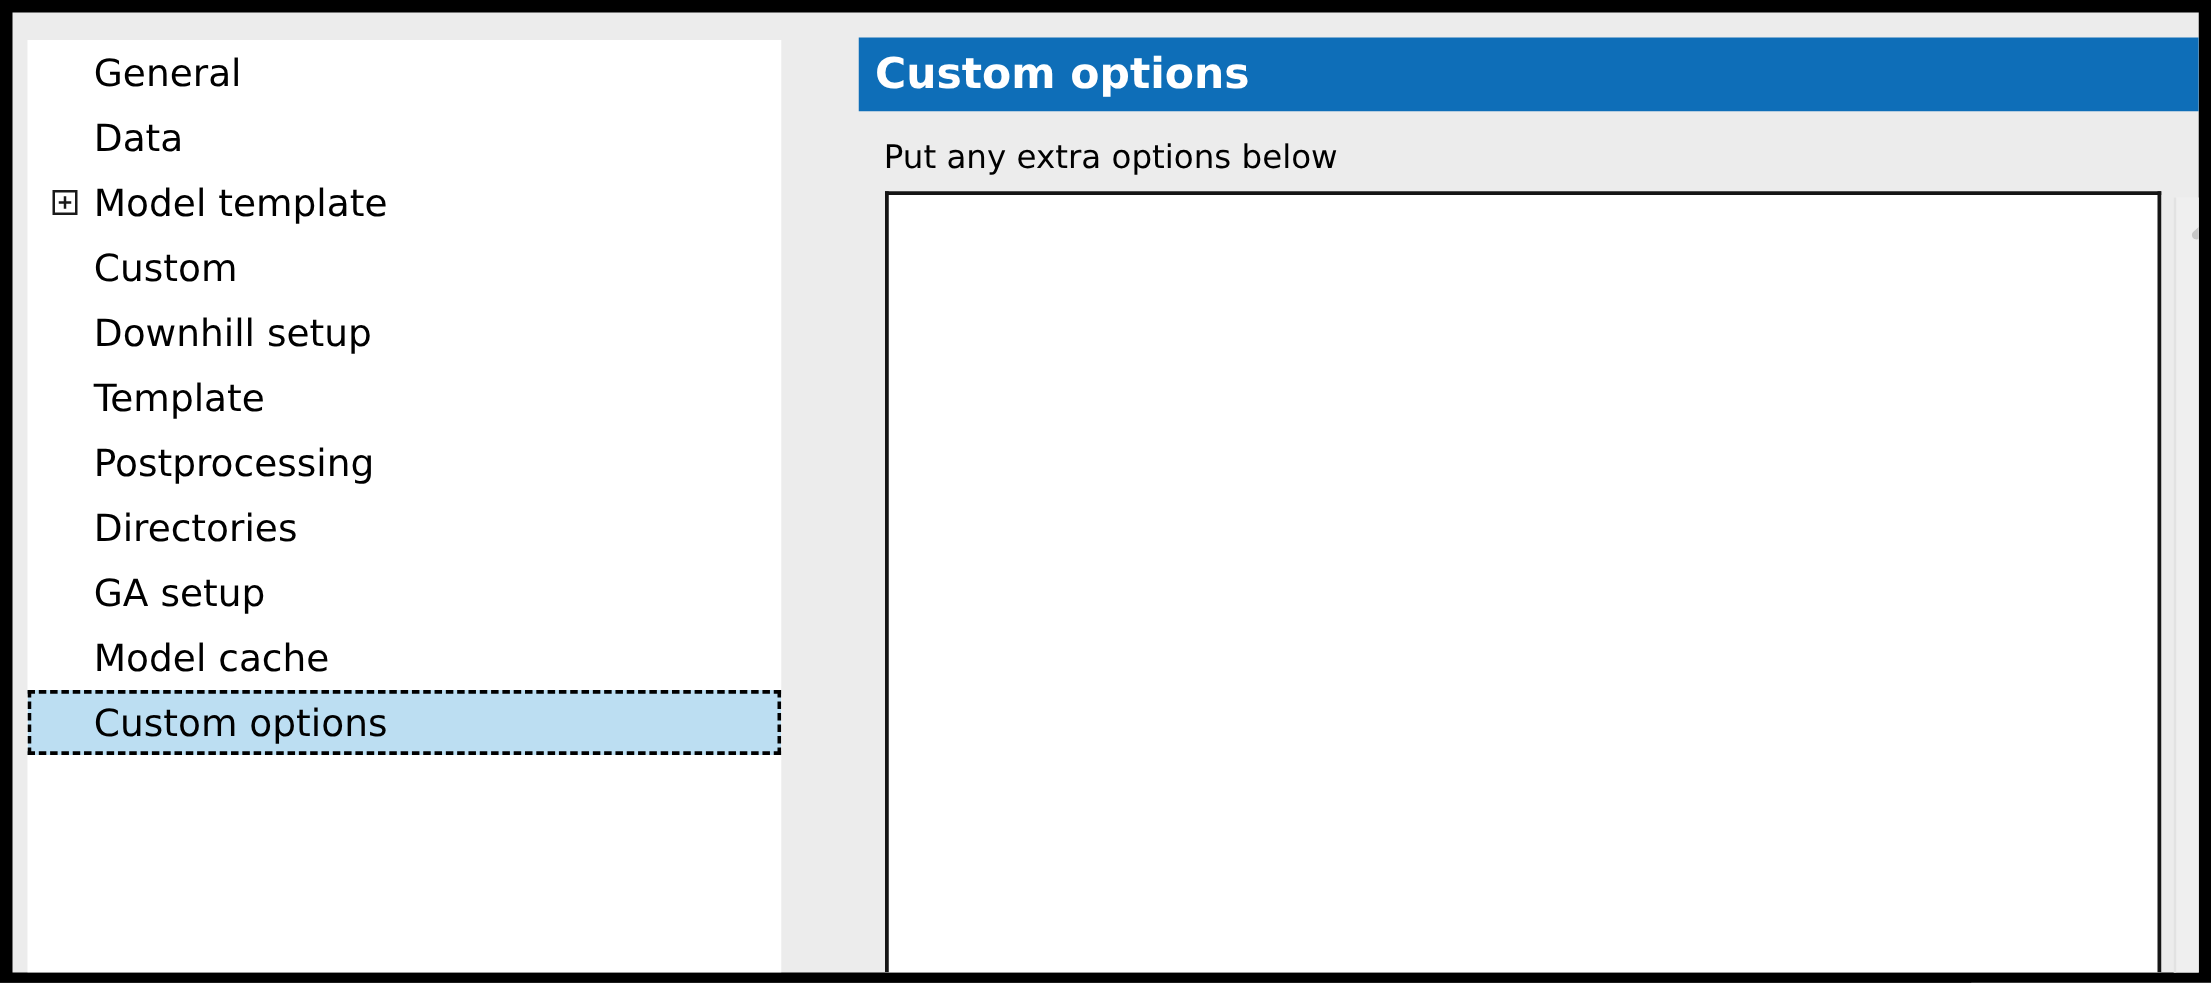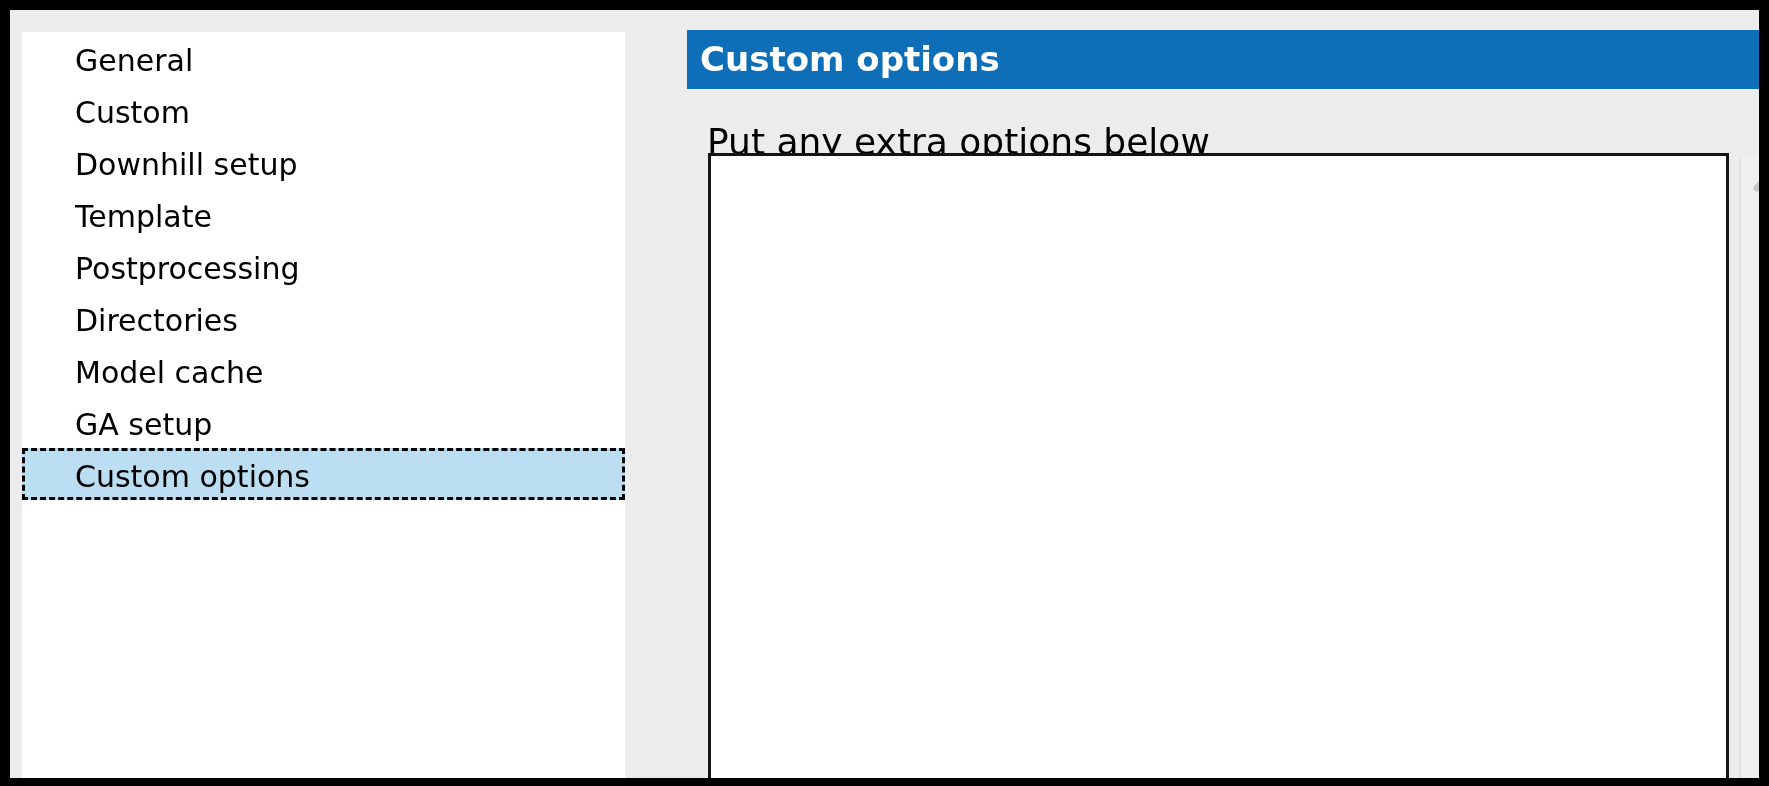--- a/index.html
+++ b/index.html
@@ -140,22 +140,22 @@
     line-height: 59px;
     padding-left: 13px;
     box-sizing: border-box;
     white-space: nowrap;
     overflow: hidden;
   }
 
   #field-label {
     position: absolute;
     left: 57px;
-    top: 111px;
-    font-size: 36px;
+    top: 101px;
+    font-size: 26px;
     color: #000000;
     white-space: nowrap;
     text-align: center;
   }
 
   
   #editor-wrap {
     position: absolute;
     left: 58px;
     top: 143px;
@@ -209,27 +209,29 @@
 </style>
 </head>
 <body>
 
 <div id="app-frame">
   <div id="dialog-surface">
 
     <div id="nav-pane">
       <ul class="nav-list" id="nav-list">
           <li class="nav-item"><span class="nav-label">General</span></li>
+          <li class="nav-item"><span class="nav-label">Data</span></li>
+          <li class="nav-item"><span class="expander"></span><span class="nav-label">Model template</span></li>
           <li class="nav-item"><span class="nav-label">Custom</span></li>
           <li class="nav-item"><span class="nav-label">Downhill setup</span></li>
           <li class="nav-item"><span class="nav-label">Template</span></li>
           <li class="nav-item"><span class="nav-label">Postprocessing</span></li>
           <li class="nav-item"><span class="nav-label">Directories</span></li>
+          <li class="nav-item"><span class="nav-label">GA setup</span></li>
           <li class="nav-item"><span class="nav-label">Model cache</span></li>
-          <li class="nav-item"><span class="nav-label">GA setup</span></li>
           <li class="nav-item selected"><span class="nav-label">Custom options</span></li>
         </ul>
     </div>
 
     <div id="content-pane">
 
       <div id="section-banner">Custom options</div>
 
       <div id="field-label">Put any extra options below</div>
 

